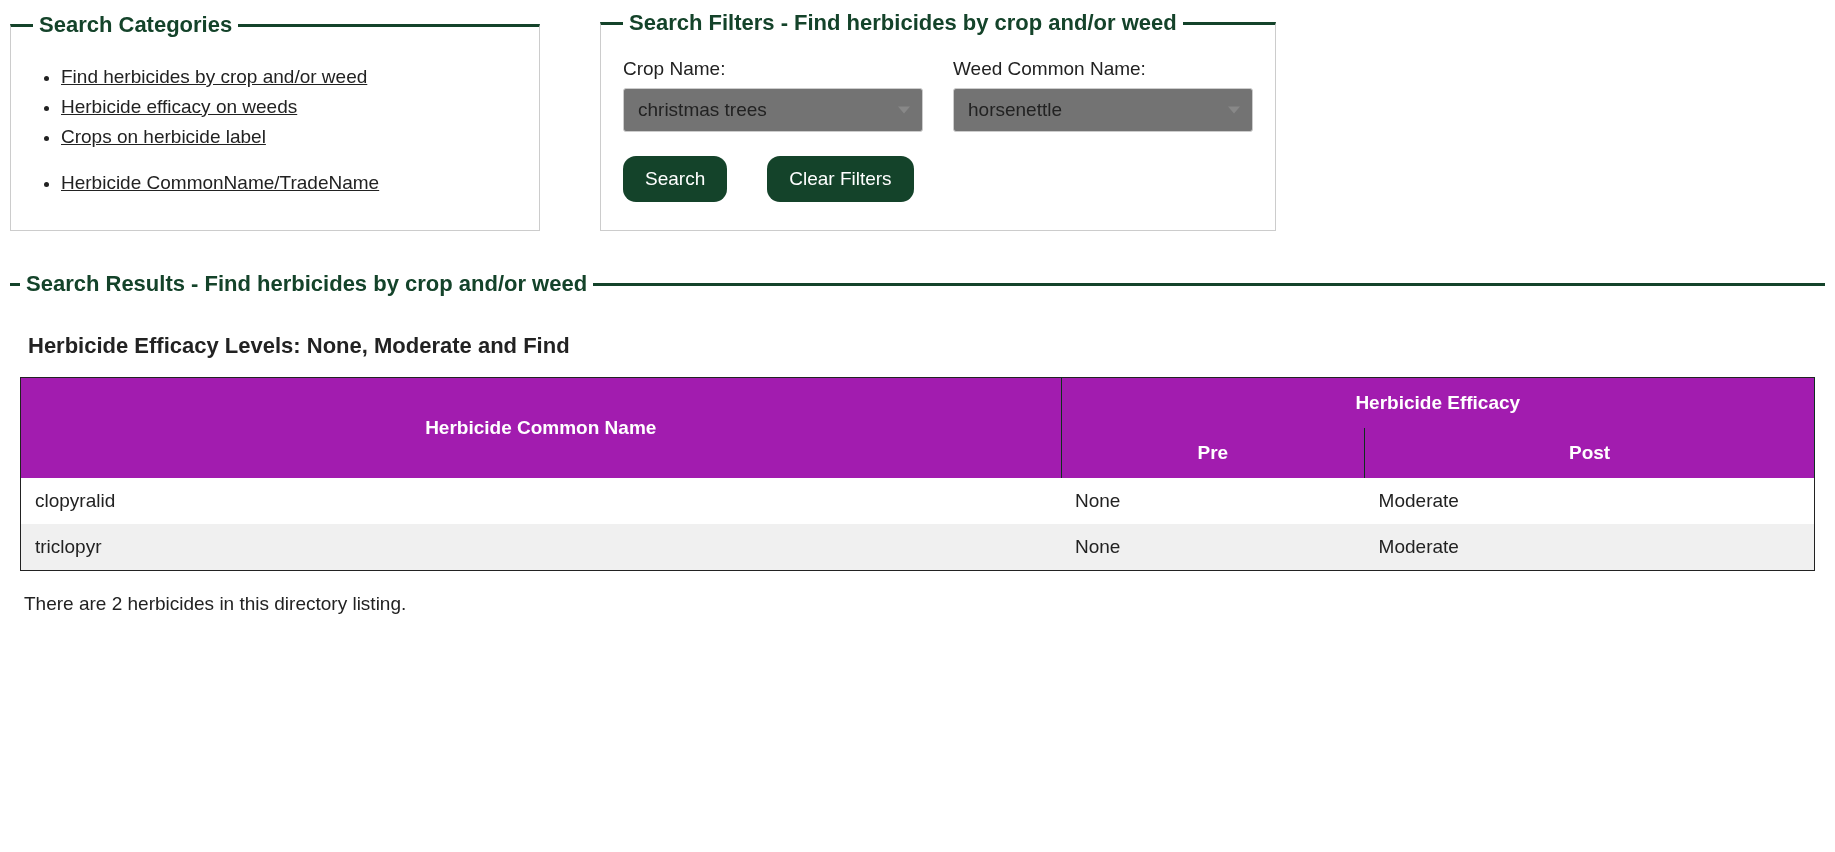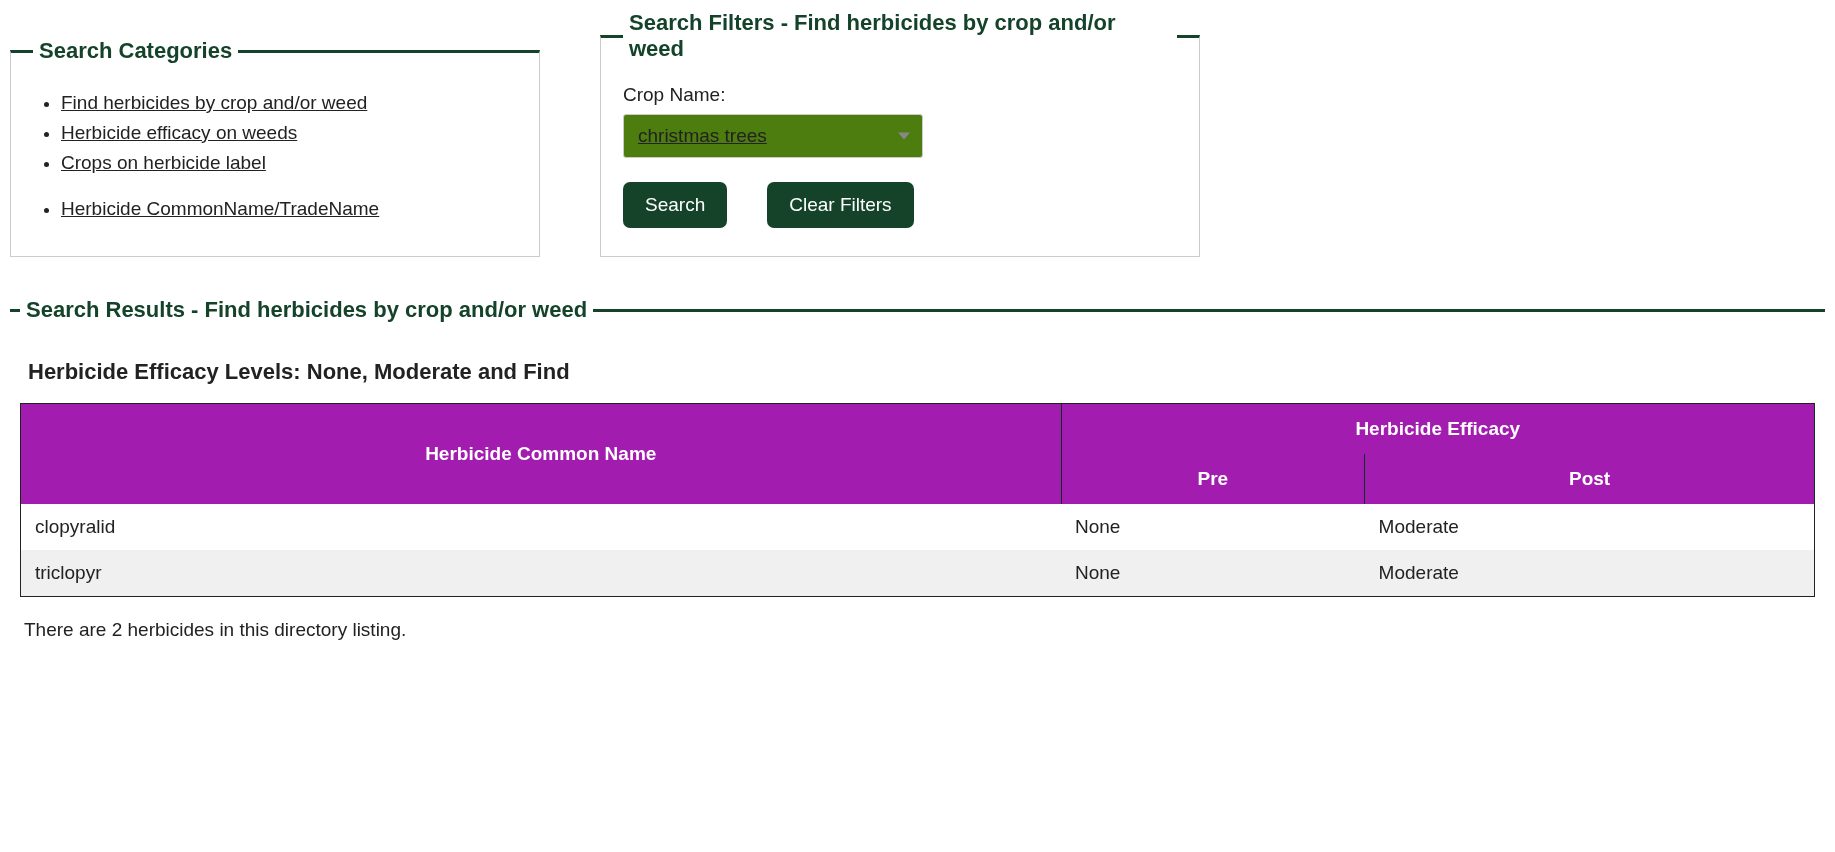--- a/index.html
+++ b/index.html
@@ -64,41 +64,40 @@
   }
   .select {
     position: relative;
     border: 1px solid #ccc;
     border-radius: 3px;
     height: 44px;
     line-height: 42px;
     padding: 0 36px 12px 14px;
     font-size: 19px;
     cursor: pointer;
-    background: #4d7c0f;
-    text-decoration: underline;
+    background: #737373;
   }
   .select .tri {
     position: absolute;
     right: 12px;
     top: 50%;
     transform: translateY(-50%);
     width: 0; height: 0;
     border-left: 6px solid transparent;
     border-right: 6px solid transparent;
     border-top: 7px solid #888;
   }
   .btn-row { display: flex; gap: 40px; }
   .btn {
     background: #14432a;
     color: #fff;
     border: none;
     font-size: 19px;
     padding: 12px 22px;
-    border-radius: 7px;
+    border-radius: 13px;
     cursor: pointer;
   }
 
   .subhead {
     font-size: 22px;
     font-weight: 700;
     margin: 18px 0 18px 8px;
   }
   table {
     width: 100%;
@@ -141,20 +140,27 @@
   <fieldset class="filters">
     <legend>Search Filters - Find herbicides by crop and/or weed</legend>
     <div class="filter-row">
       <div class="field">
         <label>Crop Name:</label>
         <div class="select">
           <span>christmas trees</span>
           <span class="tri"></span>
         </div>
       </div>
+      <div class="field">
+        <label>Weed Common Name:</label>
+        <div class="select">
+          <span>horsenettle</span>
+          <span class="tri"></span>
+        </div>
+      </div>
     </div>
     <div class="btn-row">
       <button class="btn">Search</button>
       <button class="btn">Clear Filters</button>
     </div>
   </fieldset>
 
 </div>
 
 <fieldset class="results">

